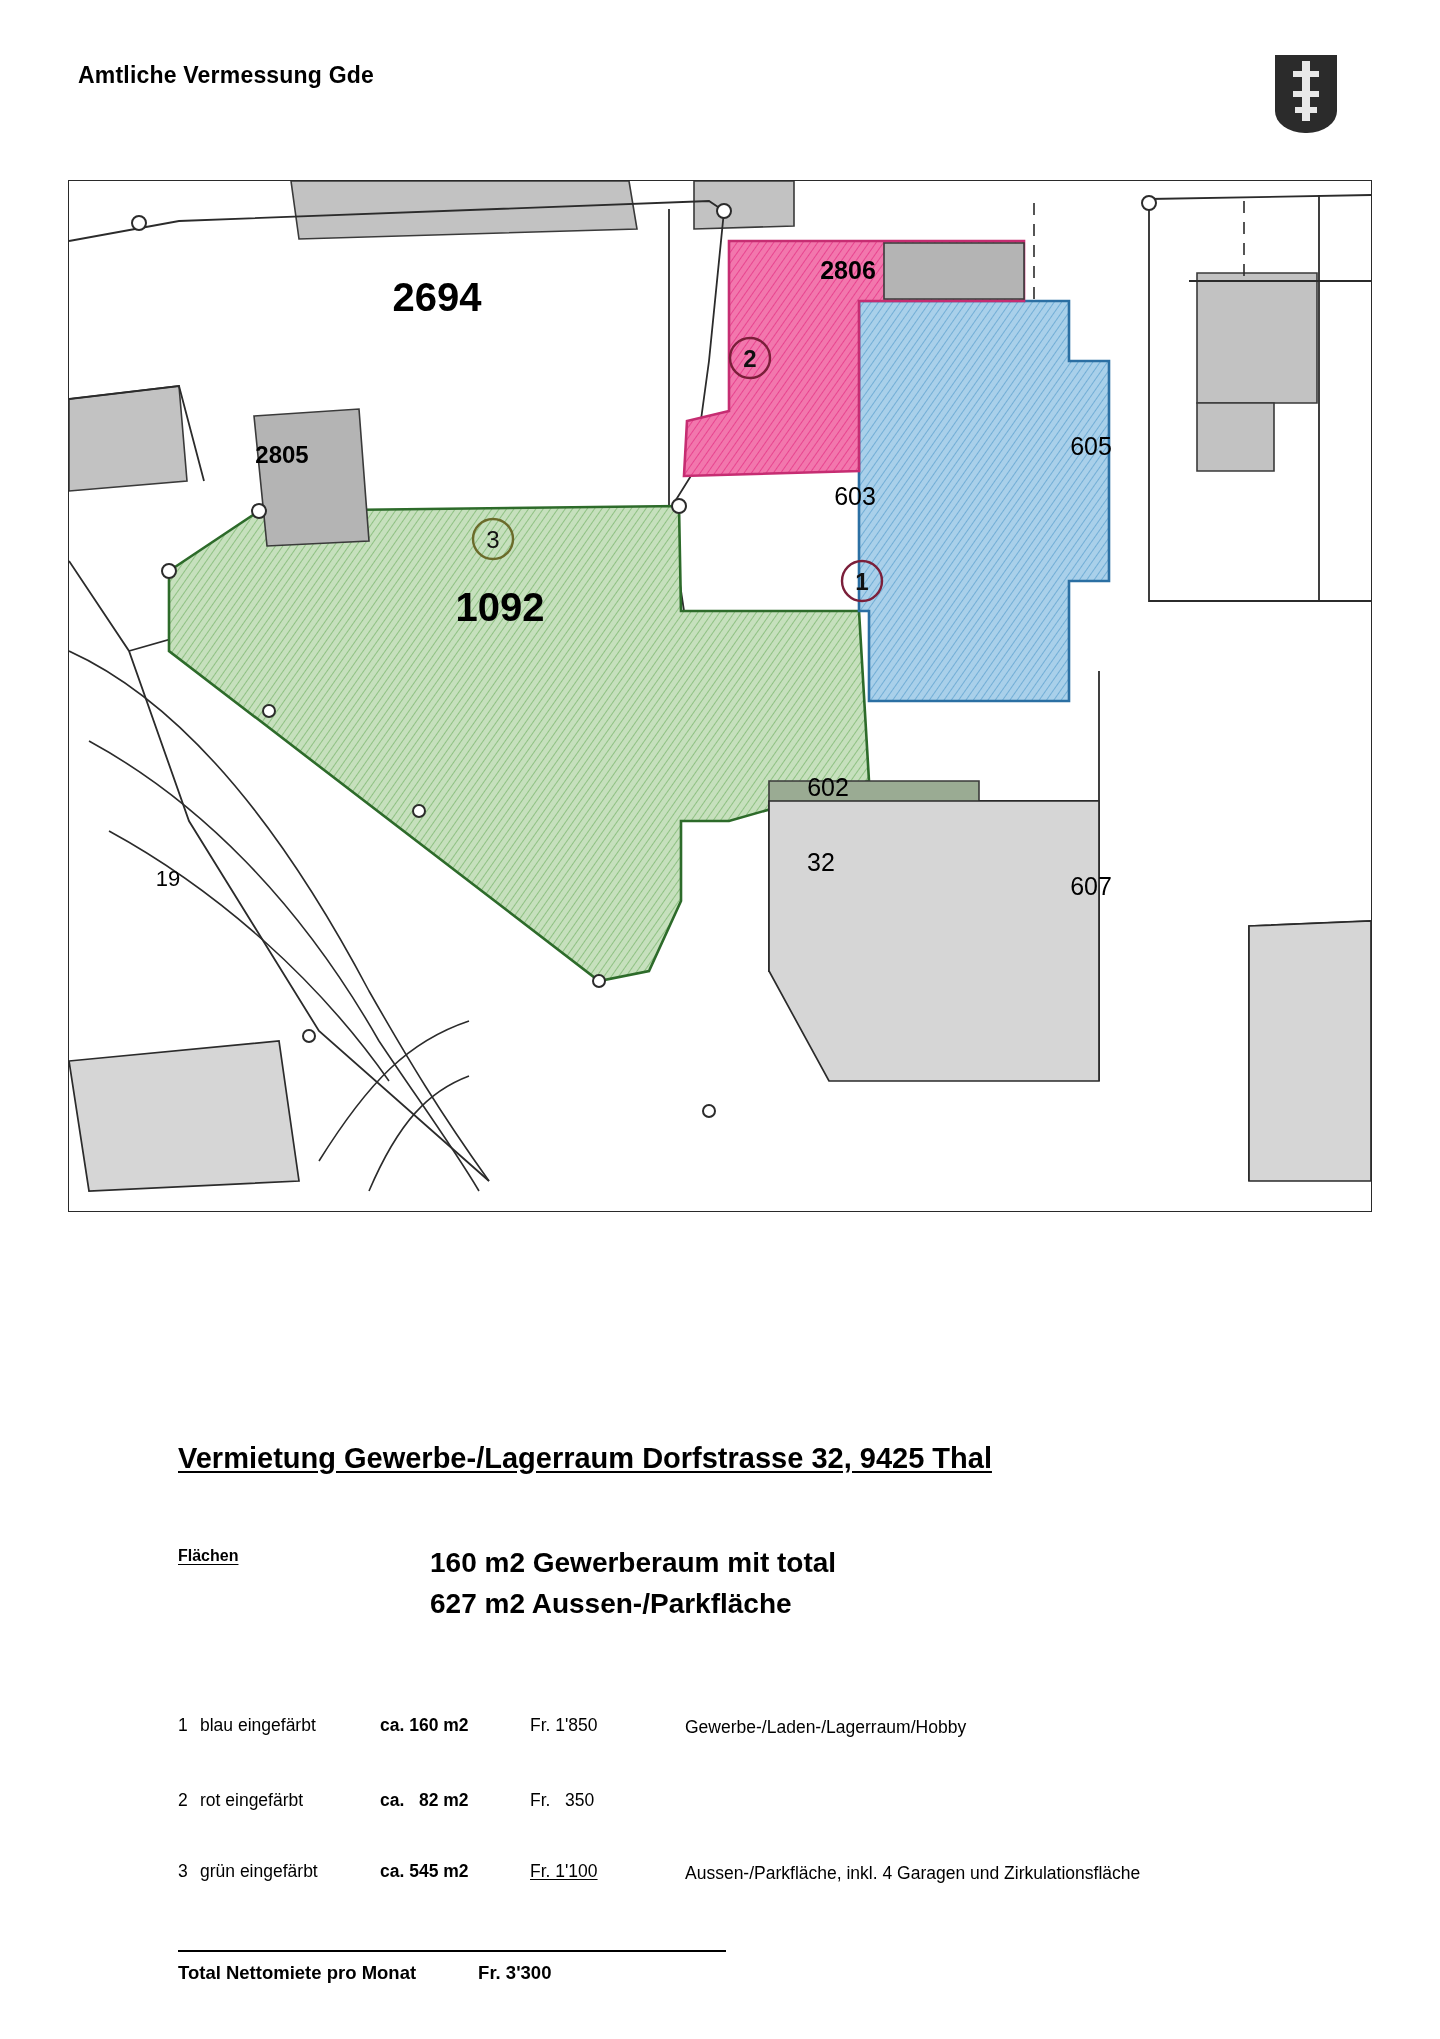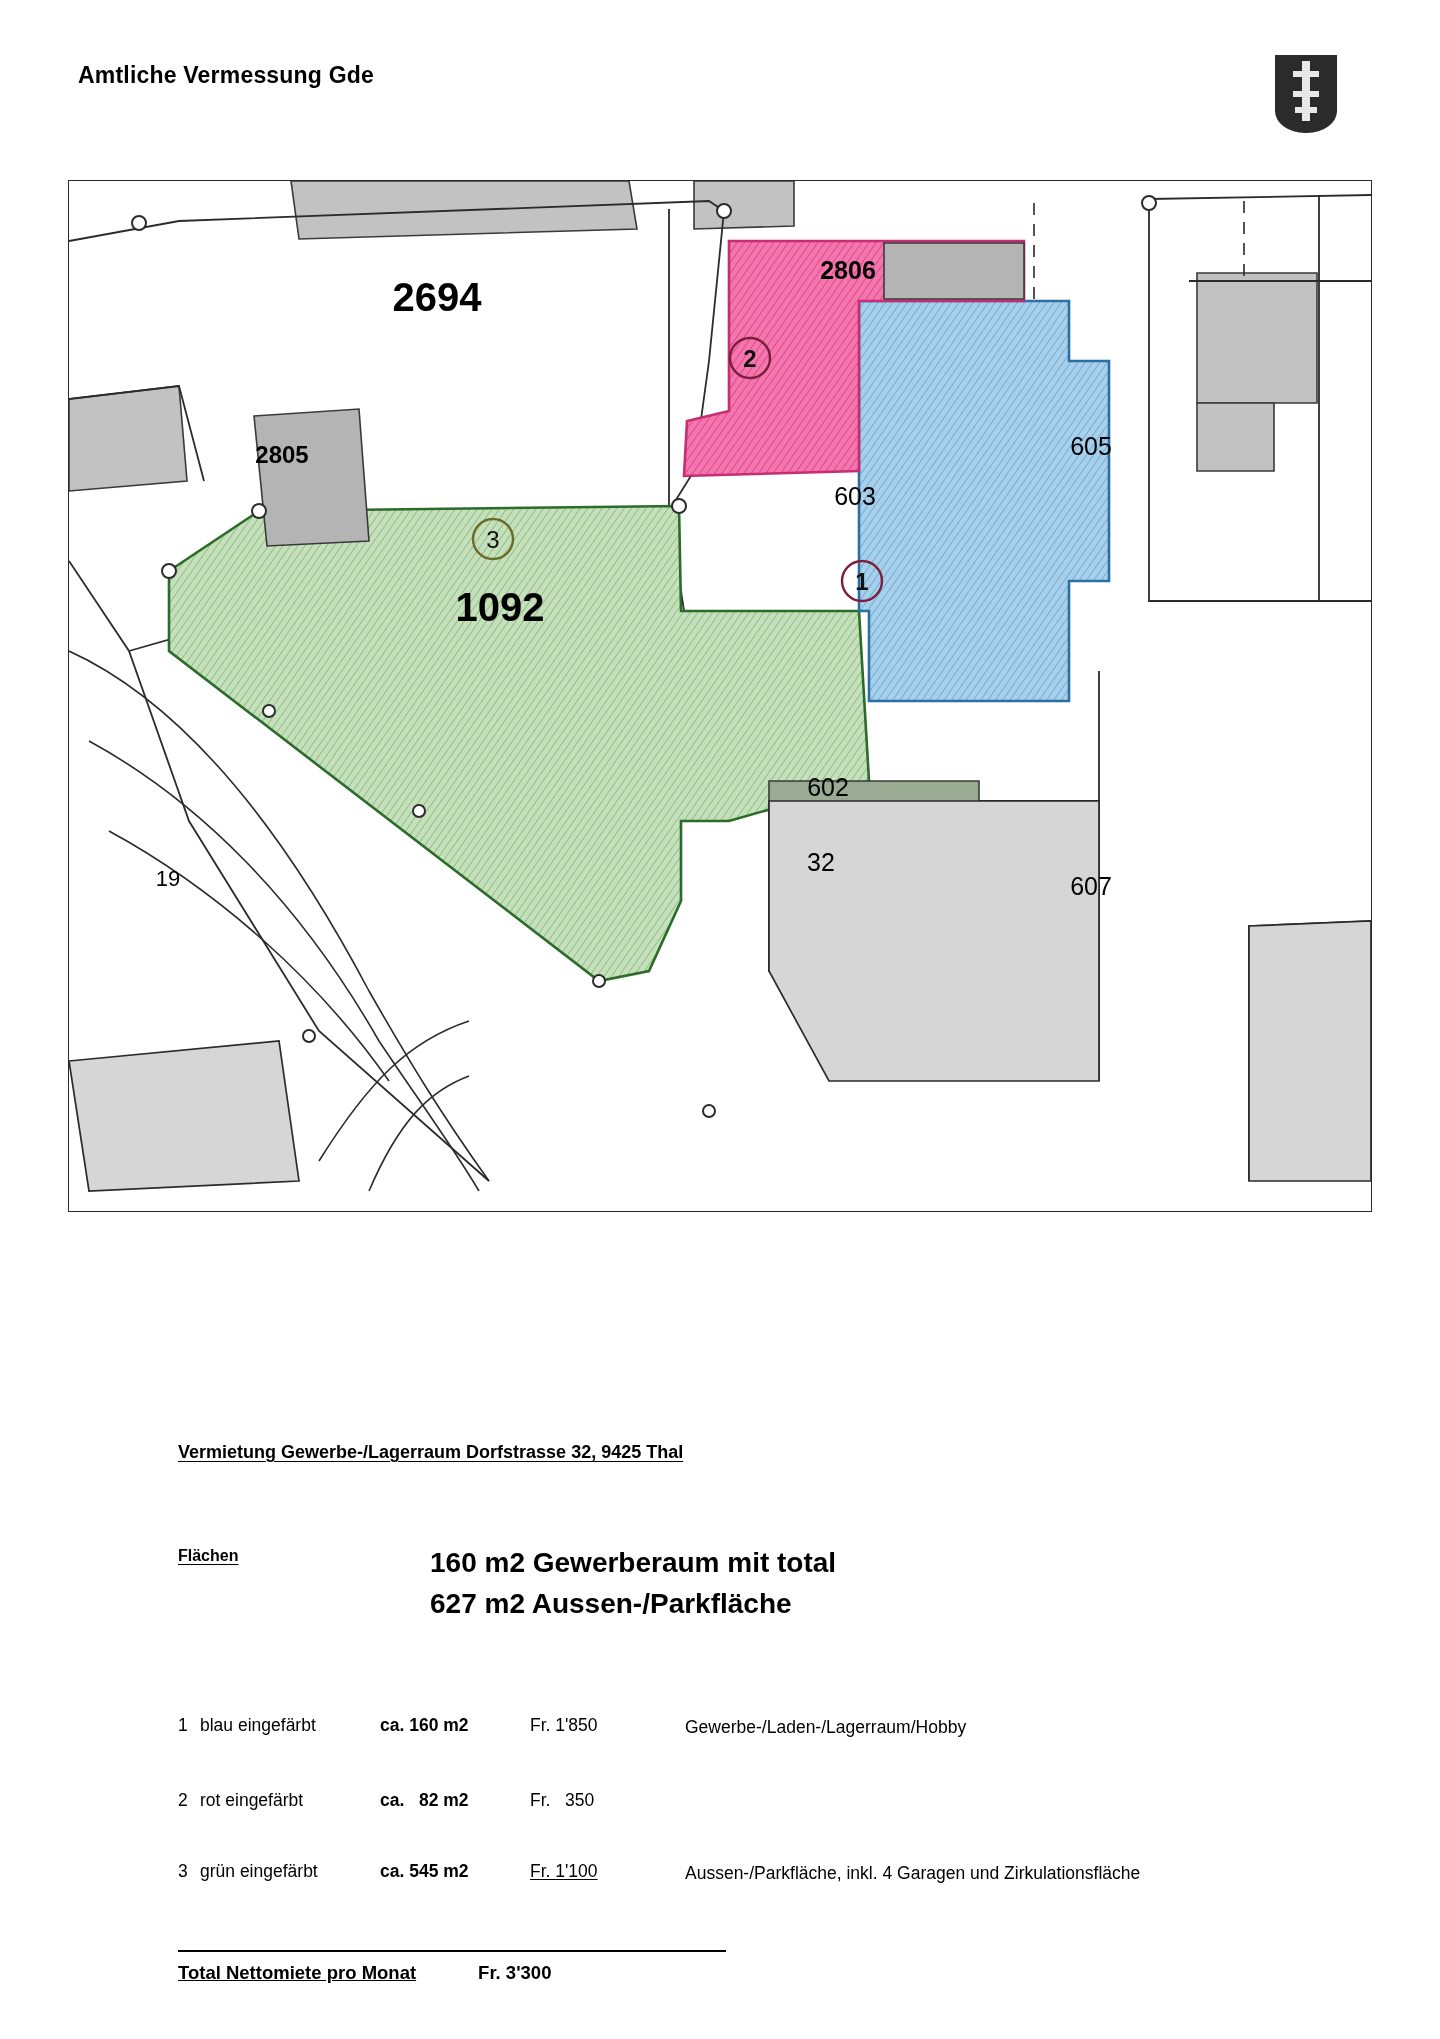--- a/index.html
+++ b/index.html
@@ -66,21 +66,21 @@
     background: #f9a8d4;
     overflow: hidden;
   }
   .map-frame svg { display: block; }
 
   
   .title-line {
     position: absolute;
     left: 178px;
     top: 1442px;
-    font-size: 18px;
+    font-size: 29px;
     font-weight: bold;
     text-decoration: underline;
     text-underline-offset: 3px;
   }
 
   .flaechen-label {
     position: absolute;
     left: 178px;
     top: 1547px;
     font-size: 16px;
@@ -118,21 +118,21 @@
 
   .total-row {
     position: absolute;
     left: 178px;
     top: 1962px;
     font-size: 18.5px;
     font-weight: bold;
     display: flex;
     width: 560px;
   }
-  .total-label { flex: none; text-decoration: underline; }
+  .total-label { flex: none; }
   .total-val { margin-left: 62px; }
   .total-line {
     position: absolute;
     left: 178px;
     top: 1950px;
     width: 548px;
     height: 2px;
     background: #000;
   }
 </style>

